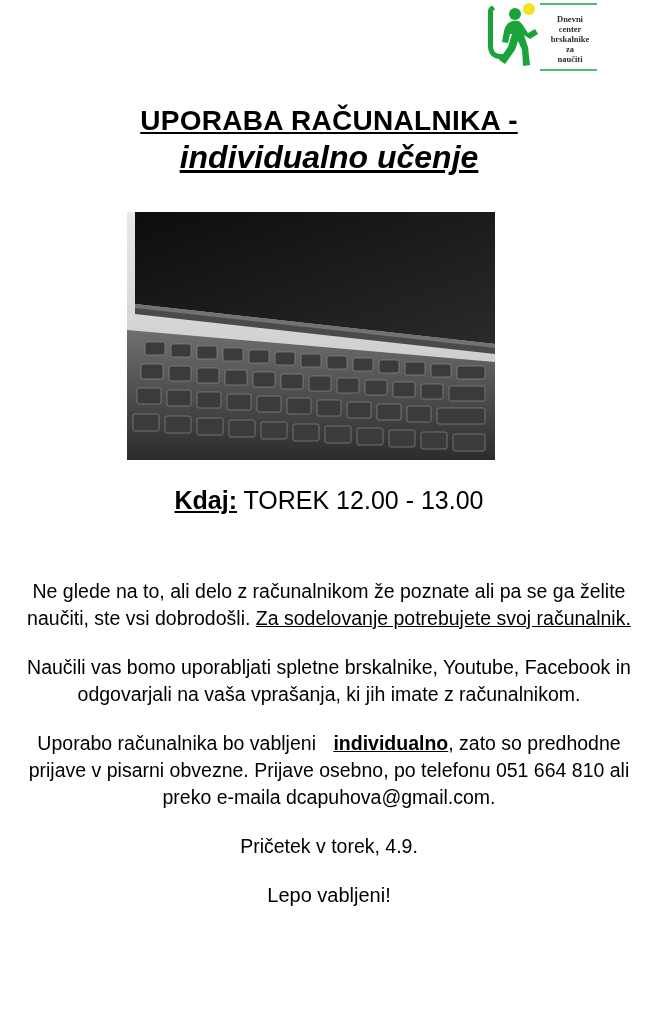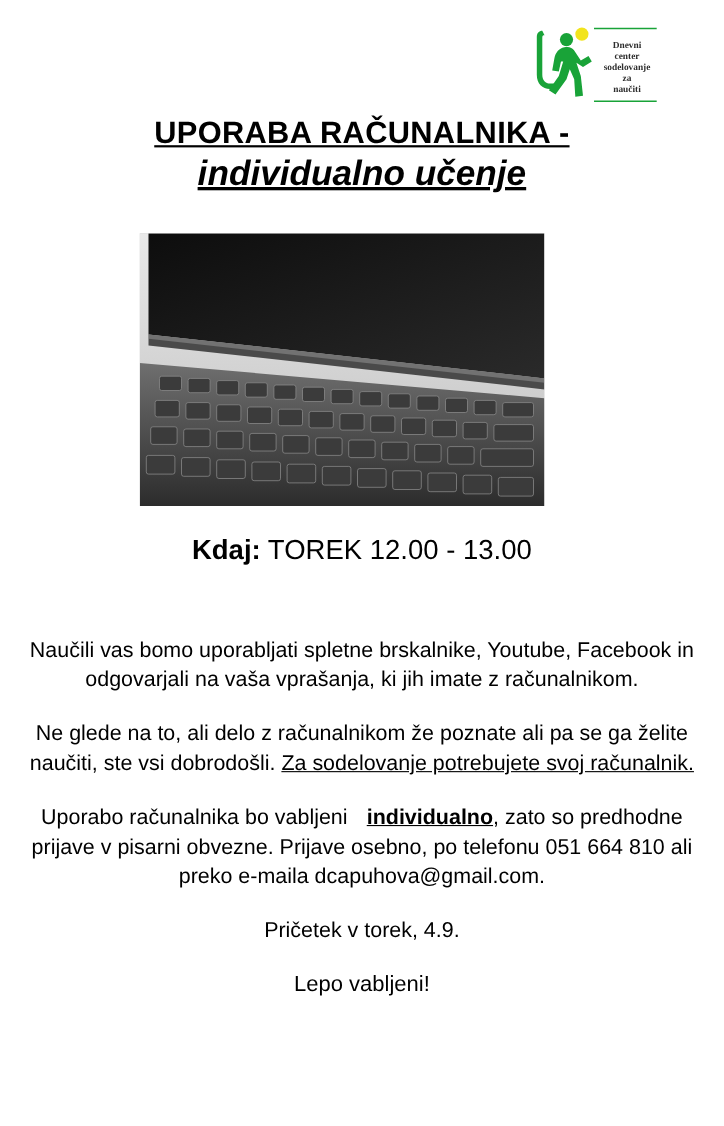--- a/index.html
+++ b/index.html
@@ -12,21 +12,21 @@
     height: 1024px;
     font-family: "Liberation Sans", sans-serif;
     color: #000000;
     position: relative;
     overflow: hidden;
   }
 
   
   .logo-wrap {
     position: absolute;
-    top: 22px;
+    top: 0;
     right: 58px;
     width: 120px;
     height: 74px;
   }
   .logo-svg { display: block; }
   .logo-text {
     position: absolute;
     left: 62px;
     top: 14px;
     width: 56px;
@@ -79,20 +79,21 @@
     position: absolute;
     top: 482px;
     left: 0;
     width: 658px;
     text-align: center;
     font-size: 25px;
     line-height: 36px;
   }
   .when-where .lbl {
     font-weight: bold;
+    text-decoration: underline;
     text-align: right;
   }
 
   
   .body-block {
     position: absolute;
     top: 578px;
     left: 14px;
     width: 630px;
     text-align: center;
@@ -121,21 +122,21 @@
       <circle cx="35" cy="14" r="6"></circle>
       <path d="M33 21 c-5 1 -8 5 -9 10 l-2 11 6 1 2 -9 2 0 -4 13 -9 13 6 4 10 -14 3 -9 4 9 1 16 7 -1 -2 -18 -4 -12 6 4 8 -5 -3 -5 -7 4 -6 -9 c-2 -3 -5 -4 -9 -3 z"></path>
     </g>
 
     <path d="M60 4 L117 4" stroke="#19a338" stroke-width="1.4" fill="none"></path>
     <path d="M60 70 L117 70" stroke="#19a338" stroke-width="1.4" fill="none"></path>
   </svg>
   <div class="logo-text">
     <div>Dnevni</div>
     <div>center</div>
-    <div>sodelovanje</div>
+    <div>brskalnike</div>
     <div>za</div>
     <div>naučiti</div>
   </div>
 </div>
 
 <div class="title-block">
   <div class="title-line1">UPORABA RAČUNALNIKA -</div>
   <div class="title-line2">individualno učenje</div>
 </div>
 
@@ -224,22 +225,22 @@
   </svg>
 </div>
 
 <div class="when-where">
   <div>
     <span class="lbl">Kdaj:</span><span> TOREK 12.00 - 13.00</span>
   </div>
 </div>
 
 <div class="body-block">
-  <p>Naučili vas bomo uporabljati spletne brskalnike, Youtube, Facebook in odgovarjali na vaša vprašanja, ki jih imate z računalnikom.</p>
   <p>
     <span>Ne glede na to, ali delo z računalnikom že poznate ali pa se ga želite naučiti, ste vsi dobrodošli. </span><span class="u">Za sodelovanje potrebujete svoj računalnik.</span>
   </p>
+  <p>Naučili vas bomo uporabljati spletne brskalnike, Youtube, Facebook in odgovarjali na vaša vprašanja, ki jih imate z računalnikom.</p>
   <p>
     <span>Uporabo računalnika bo vabljeni </span><span class="b u">individualno</span><span>, zato so predhodne prijave v pisarni obvezne. Prijave osebno, po telefonu 051 664 810 ali preko e-maila dcapuhova@gmail.com.</span>
   </p>
   <p>Pričetek v torek, 4.9.</p>
   <p class="closing">Lepo vabljeni!</p>
 </div>
 
 </body></html>

